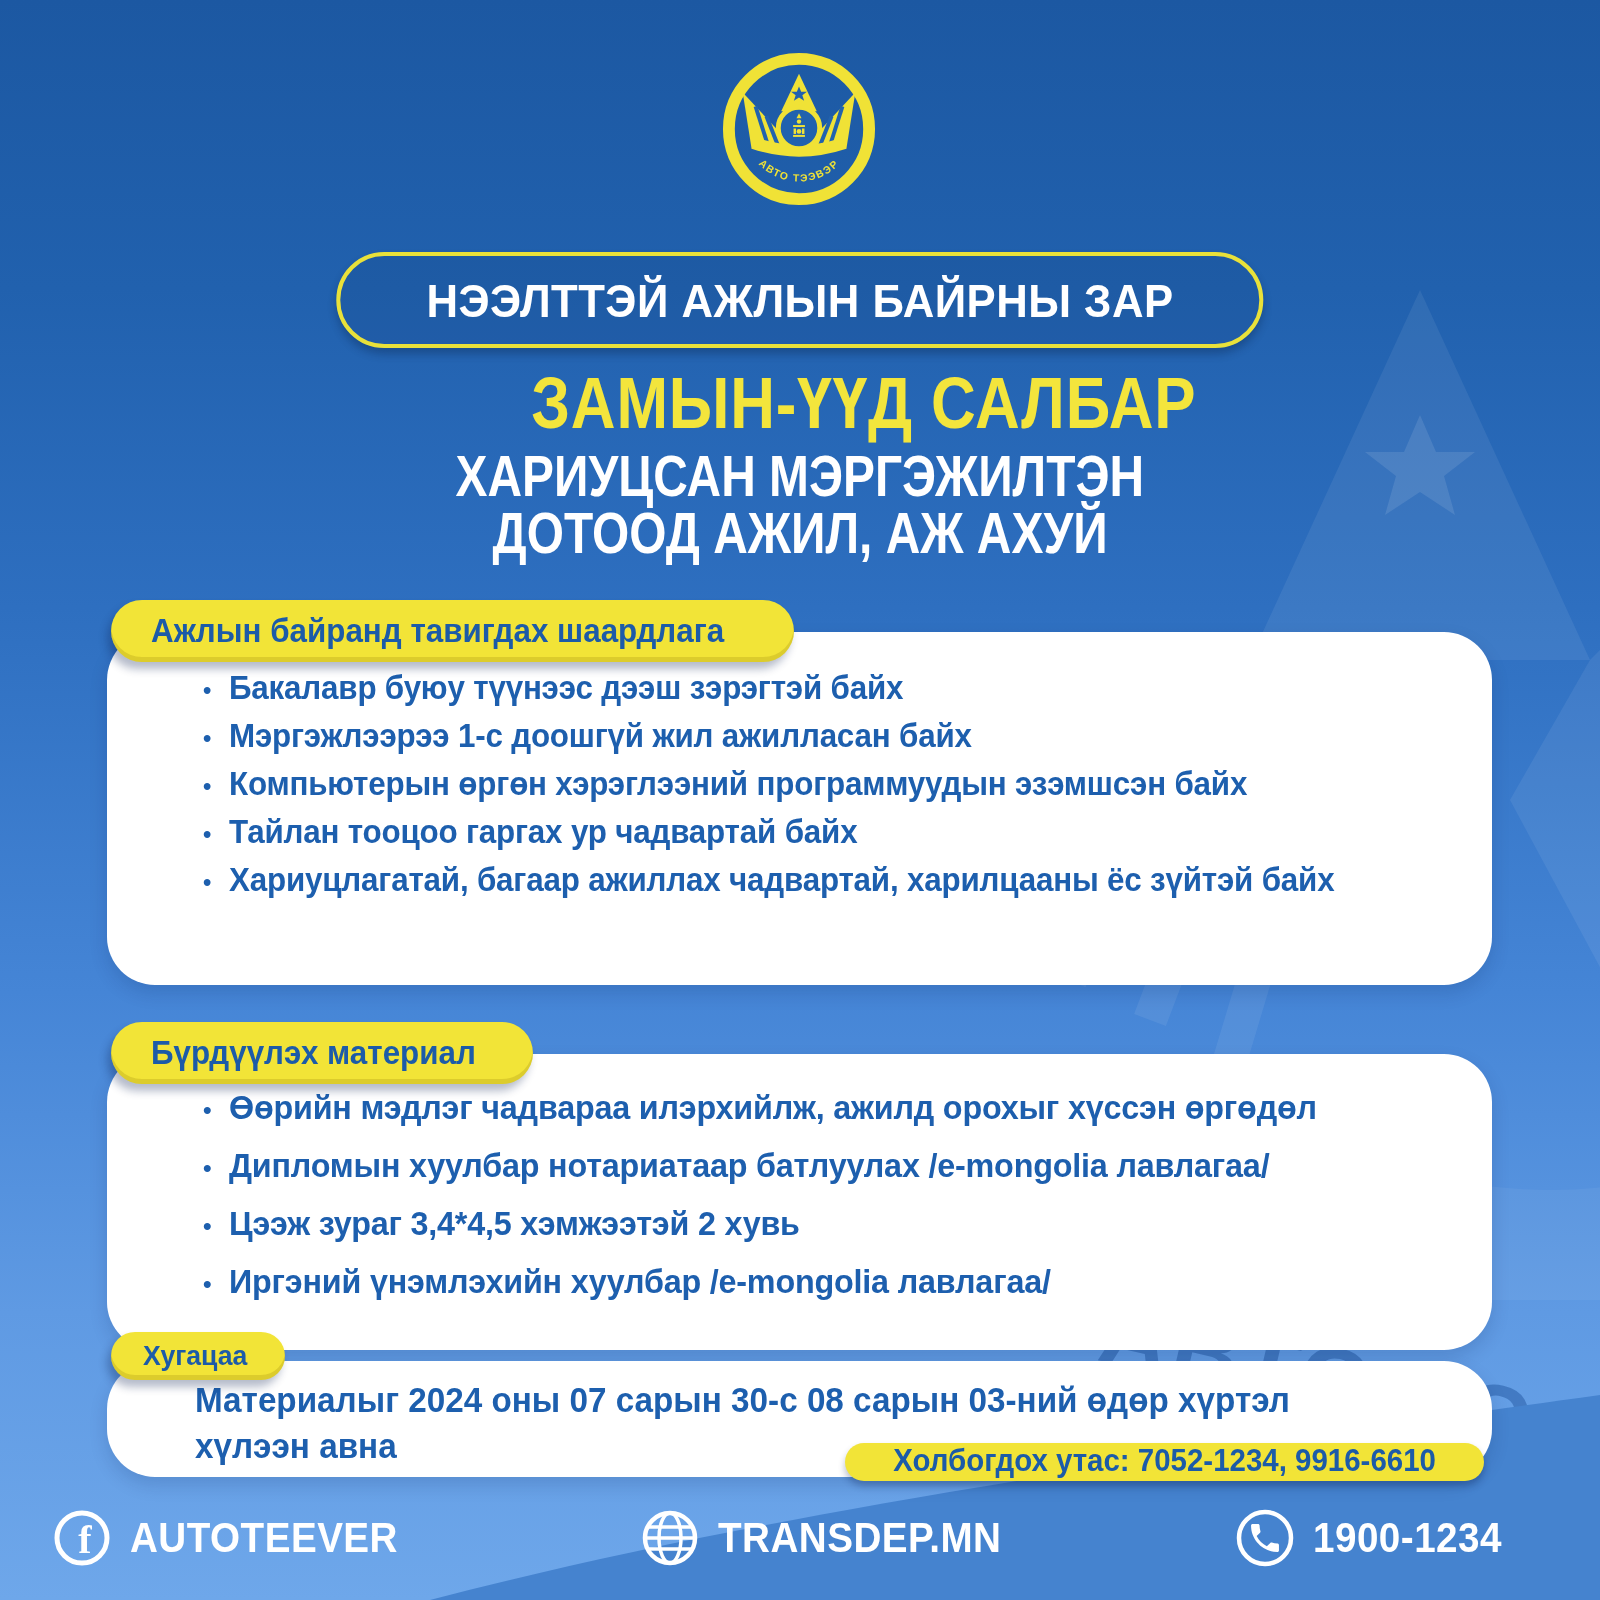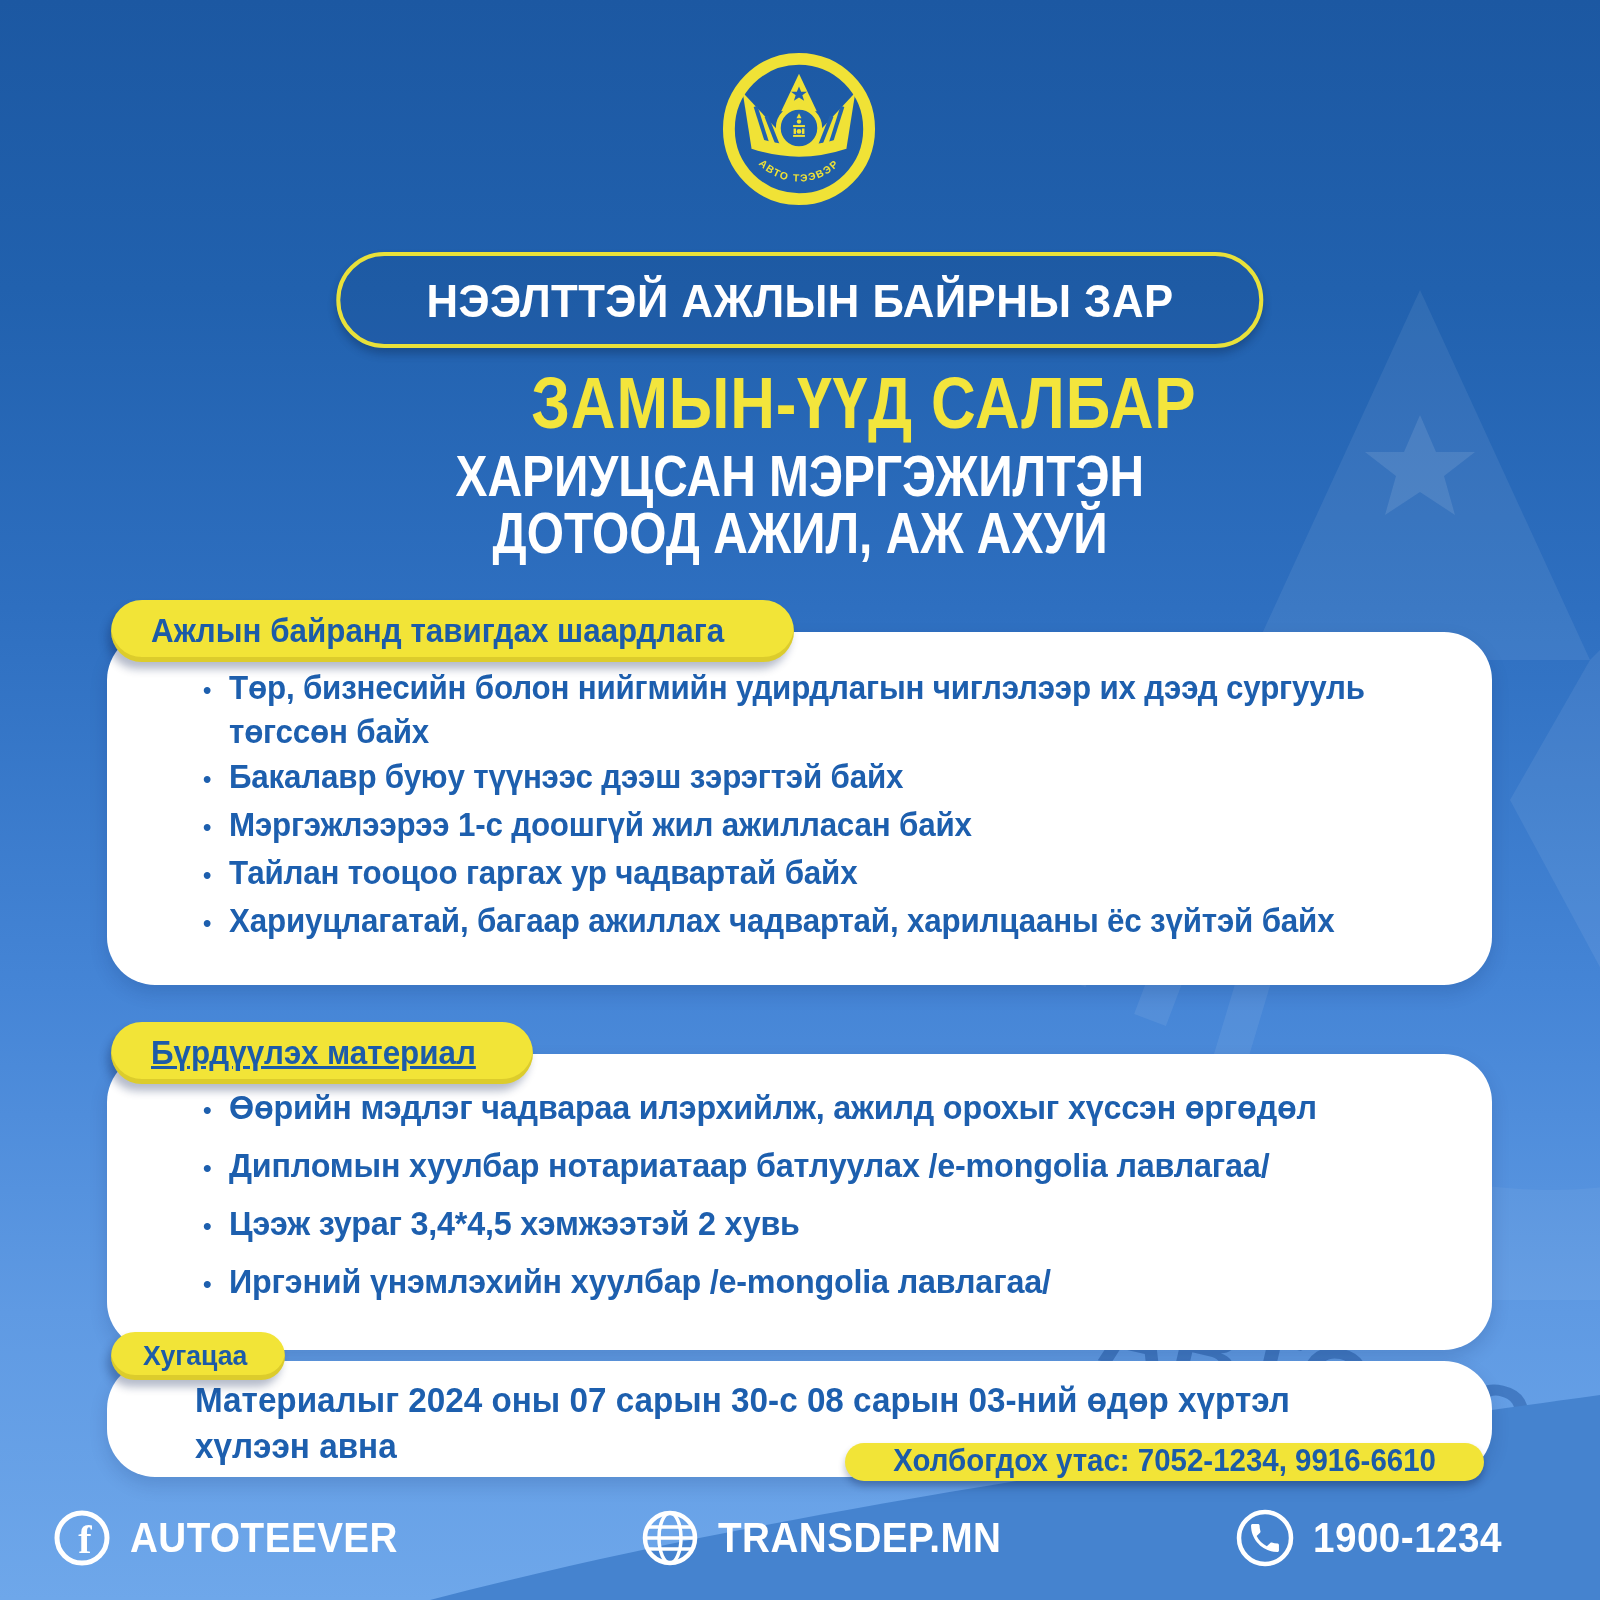--- a/index.html
+++ b/index.html
@@ -37,21 +37,21 @@
   }
   .position div span{display:inline-block;transform:scaleX(0.84);white-space:nowrap;}
   
   .sec-pill{
     position:absolute;left:111px;z-index:3;display:flex;align-items:center;
     background:#f2e437;color:#1c5ba8;font-weight:bold;border-radius:32px;
     padding:0 40px;box-shadow:-4px 7px 9px rgba(10,30,80,0.30), inset 0 -5px 0 rgba(170,150,20,0.30);
   }
   .sec-pill span{display:inline-block;transform:scaleX(0.95);transform-origin:left center;white-space:nowrap;}
   .p1{top:600px;height:62px;font-size:33px;}
-  .p2{top:1022px;height:62px;font-size:33px;text-decoration:underline;}
+  .p2{top:1022px;height:62px;font-size:33px;}
   .p3{top:1332px;height:46px;font-size:28px;border-radius:24px;padding:1px 32px;}
   
   .box{
     position:absolute;left:107px;width:1385px;background:#ffffff;border-radius:48px;z-index:2;
     box-shadow:0 8px 18px rgba(10,30,80,0.15);
   }
   .b1{top:632px;height:353px;}
   .b2{top:1054px;height:296px;}
   .b3{top:1361px;height:116px;}
   ul.list{list-style:none;margin:0;}
@@ -148,35 +148,35 @@
     <div><span>ХАРИУЦСАН МЭРГЭЖИЛТЭН</span></div>
     <div><span>ДОТООД АЖИЛ, АЖ АХУЙ</span></div>
   </div>
 
   <div class="sec-pill p1">
     <span>Ажлын байранд тавигдах шаардлага</span>
   </div>
   <div class="box b1">
     <ul class="list l1">
 
-        <li>
-          <span class="dot"></span>
-          <span class="li-text">Төр, бизнесийн болон нийгмийн удирдлагын чиглэлээр их дээд сургууль төгссөн байх</span>
-        </li>
 
         <li>
           <span class="dot"></span>
           <span class="li-text">Бакалавр буюу түүнээс дээш зэрэгтэй байх</span>
         </li>
 
         <li>
           <span class="dot"></span>
           <span class="li-text">Мэргэжлээрээ 1-с доошгүй жил ажилласан байх</span>
         </li>
 
+        <li>
+          <span class="dot"></span>
+          <span class="li-text">Компьютерын өргөн хэрэглээний программуудын эзэмшсэн байх</span>
+        </li>
 
         <li>
           <span class="dot"></span>
           <span class="li-text">Тайлан тооцоо гаргах ур чадвартай байх</span>
         </li>
 
         <li>
           <span class="dot"></span>
           <span class="li-text">Хариуцлагатай, багаар ажиллах чадвартай, харилцааны ёс зүйтэй байх</span>
         </li>

